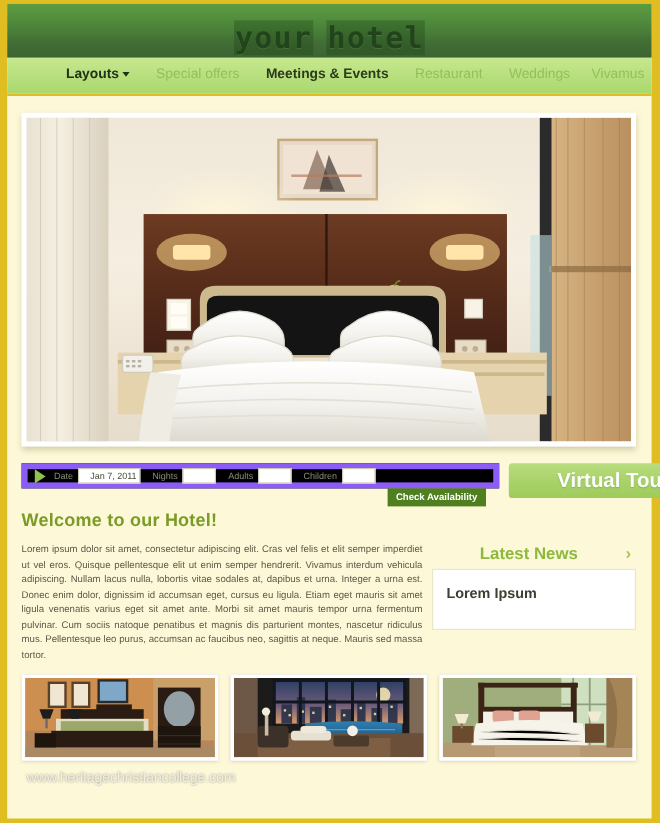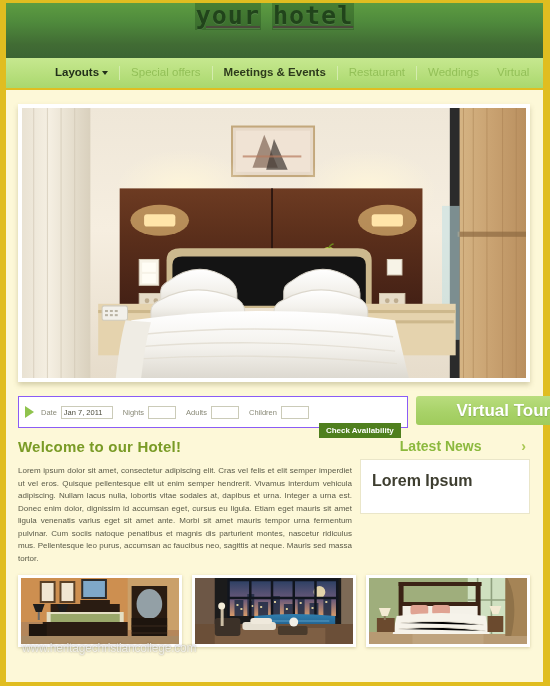--- a/index.html
+++ b/index.html
@@ -24,27 +24,26 @@
     box-sizing: border-box;
     border-left: 6px solid #e0bd20;
     border-right: 7px solid #e0bd20;
     border-top: 3px solid #e0bd20;
     border-bottom: 4px solid #e0bd20;
   }
 
   
   .masthead {
     position: relative;
-    height: 55px;
+    height: 45px;
     background: linear-gradient(to bottom, #5d9c41 0%, #4f8a3c 35%, #416c34 75%, #3c6433 100%);
     display: flex;
-    align-items: flex-start;
+    align-items: flex-end;
     justify-content: center;
     overflow: hidden;
-    text-decoration: underline;
   }
   .logo {
     font-family: "DejaVu Sans Mono", monospace;
     font-size: 25px;
     font-weight: bold;
     letter-spacing: 1px;
     color: #21441b;
     text-shadow: 0 1px 0 rgba(255,255,255,0.10);
     position: relative;
     top: -2px;
@@ -108,23 +107,23 @@
 
   
   .booking-row {
     display: flex;
     align-items: stretch;
     padding: 14px 13px 0 12px;
     gap: 8px;
   }
   .booking-bar {
     flex: 1 1 auto;
-    height: 32px;
-    background: #ffffff;
-    border: 1px solid #8b5cf6;
+    height: 21px;
+    background: #000000;
+    border: 5px solid #8b5cf6;
     display: flex;
     align-items: center;
     padding: 0 6px;
     box-sizing: border-box;
   }
   .play-arrow {
     width: 0; height: 0;
     border-top: 6px solid transparent;
     border-bottom: 6px solid transparent;
     border-left: 9px solid #8fc34d;
@@ -138,21 +137,21 @@
     margin-right: 4px;
   }
   .fld-input {
     height: 13px;
     border: 1px solid #cbcbb8;
     background: #ffffff;
     font-size: 7.5px;
     color: #4c4c3c;
     padding: 0 2px;
     box-sizing: border-box;
-    text-align: left;
+    text-align: right;
     line-height: 12px;
     font-family: "Liberation Sans", sans-serif;
   }
   .fld-date { width: 52px; }
   .fld-num { width: 28px; }
   .check-btn {
     margin-left: auto;
     background: #4f7f1e;
     color: #ffffff;
     font-size: 8px;
@@ -177,20 +176,21 @@
     font-weight: bold;
     cursor: pointer;
     text-shadow: 0 1px 1px rgba(90,120,50,0.35);
   }
 
   
   .content {
     display: flex;
     padding: 10px 13px 0 12px;
     gap: 8px;
+    align-items: center;
   }
   .main-col { flex: 1 1 auto; }
   .welcome-title {
     font-size: 15px;
     font-weight: bold;
     color: #7a9b26;
     margin: 0 0 10px 0;
     letter-spacing: 0.2px;
   }
   .welcome-body {
@@ -223,21 +223,21 @@
     font-weight: bold;
     cursor: pointer;
     line-height: 1;
   }
   .news-box {
     background: #ffffff;
     border: 1px solid #eae6c9;
     padding: 12px 11px 14px 11px;
   }
   .news-item-title {
-    font-size: 16px;
+    font-size: 12px;
     font-weight: bold;
     color: #3e3e30;
     margin: 0 0 9px 0;
   }
   .news-item-body {
     font-size: 8px;
     line-height: 12.5px;
     color: #6a6a56;
     margin: 0;
   }
@@ -287,21 +287,21 @@
       <span>Layouts</span><span class="caret"></span>
     </div>
     <div class="nav-sep"></div>
     <div class="nav-item">Special offers</div>
     <div class="nav-sep"></div>
     <div class="nav-item active">Meetings &amp; Events</div>
     <div class="nav-sep"></div>
     <div class="nav-item">Restaurant</div>
     <div class="nav-sep"></div>
     <div class="nav-item">Weddings</div>
-    <div class="nav-item">Virtual</div>
+    <div class="nav-item">Vivamus</div>
   </div>
 
   <div class="hero-wrap">
     <div class="hero">
       <div class="hero-img">
         <svg viewBox="0 0 516 262" preserveAspectRatio="none" width="100%" height="100%">
           <defs>
             <linearGradient id="wallG" x1="0" y1="0" x2="0" y2="1">
               <stop offset="0%" stop-color="#efe7d8"></stop>
               <stop offset="45%" stop-color="#f6eee0"></stop>

